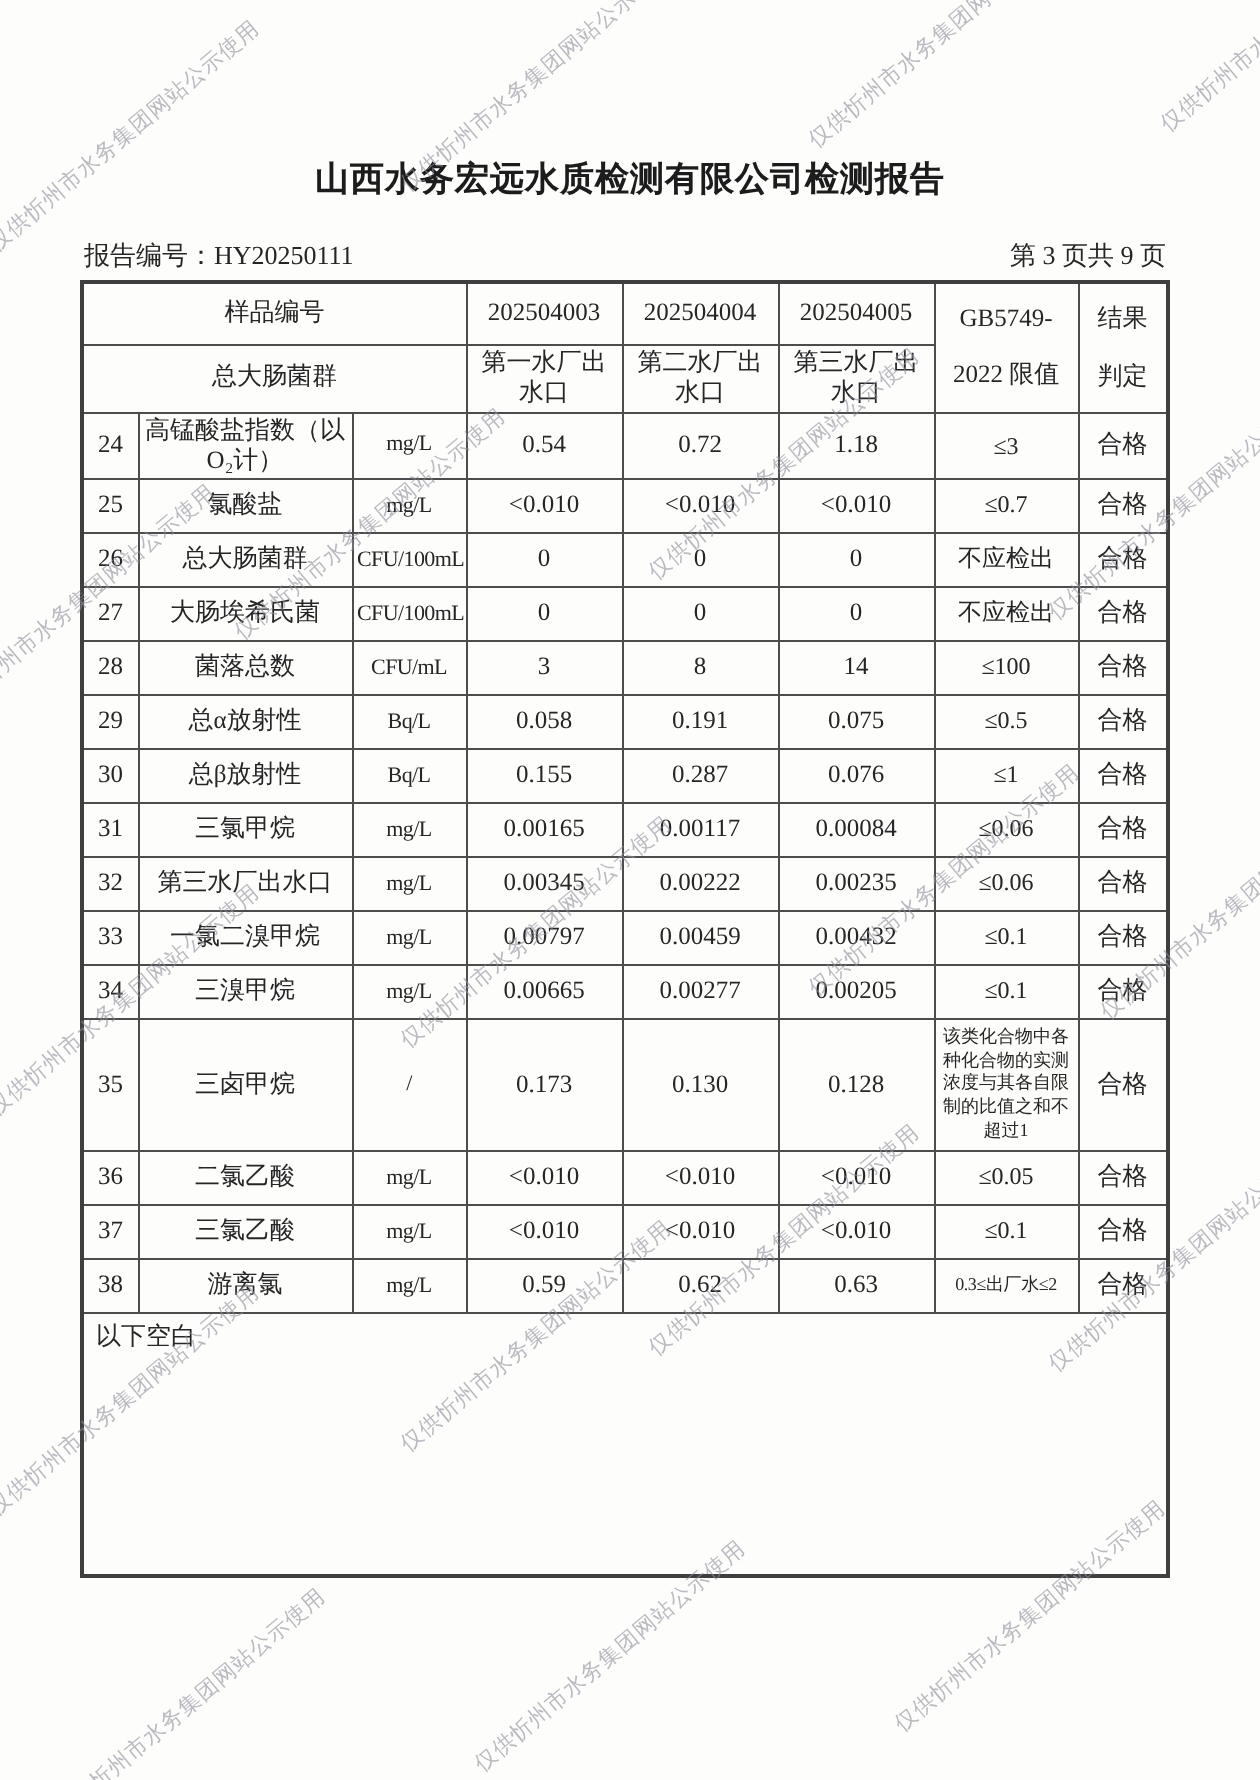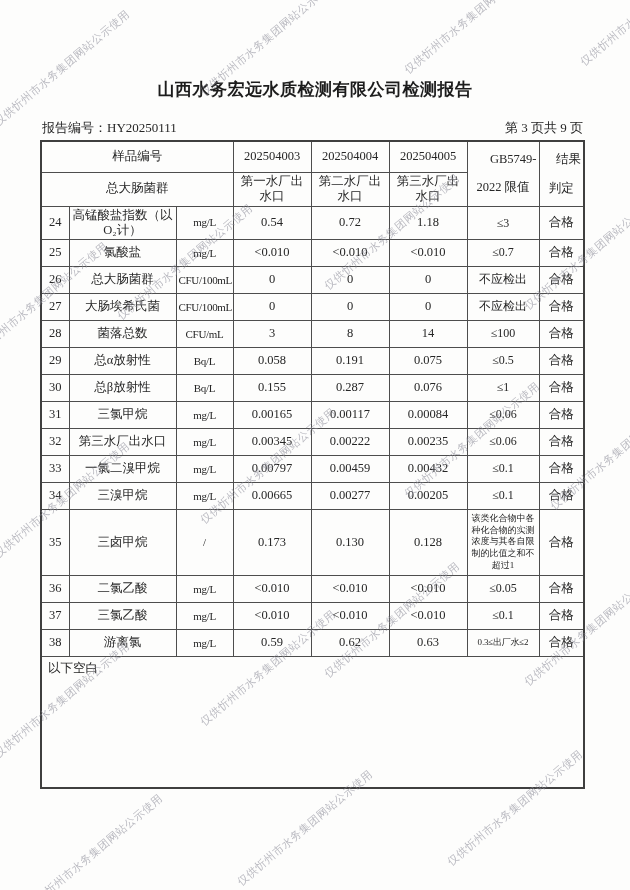--- a/index.html
+++ b/index.html
@@ -73,21 +73,21 @@
   tr.row-35 td { height: 66px; }
   td.c-name { text-align: left; padding-left: 6px; line-height: 1.2; }
   td.c-unit { font-size: 11px; letter-spacing: -0.3px; }
   td.c-limit { font-size: 12px; }
   td.limit-multiline { font-size: 9px; line-height: 1.3; padding: 2px 1px; }
   td.limit-range { font-size: 9px; letter-spacing: -0.2px; }
   td.merged-2line {
     vertical-align: middle;
   }
   td.merged-2line .l1, td.merged-2line .l2 { display: block; }
-  td.merged-2line .l1 { margin-bottom: 12px; text-align: right; }
+  td.merged-2line .l1 { margin-bottom: 12px; }
   tr.footer-row td {
     height: 132px;
     vertical-align: top;
     text-align: left;
     padding: 3px 6px;
   }
 </style>
 </head>
 <body>
 

